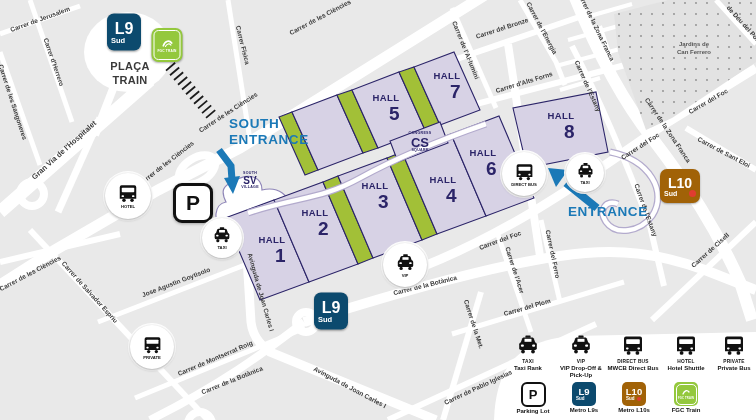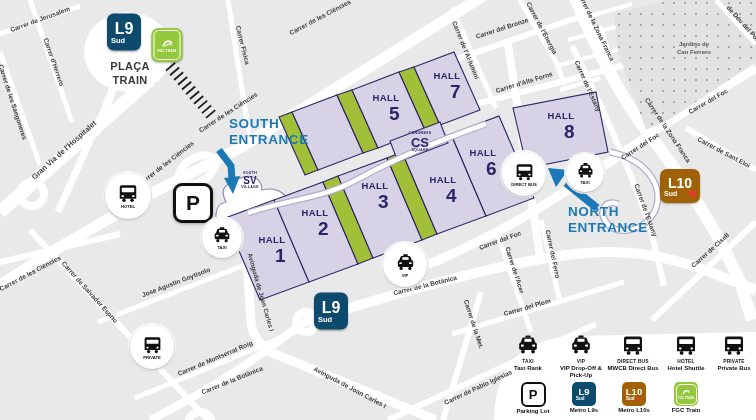--- a/index.html
+++ b/index.html
@@ -273,21 +273,20 @@
     <span class="s">SOUTH</span>
     <span class="m">SV</span>
     <span class="s">VILLAGE</span>
   </div>
 
   <div class="ent" style="left:229px;top:116px">
     <span>SOUTH</span>
     <span>ENTRANCE</span>
   </div>
   <div class="ent" style="left:568px;top:204px">
-    <span>NORTH</span>
     <span>ENTRANCE</span>
   </div>
 
   <div class="poi" style="left:128px;top:196px;width:46px;height:46px">
     <svg width="22" height="22">
         <use href="#sym-bus"></use>
       </svg>
     <span class="lb">HOTEL</span>
   </div>
   <div class="pbox" style="left:193px;top:203px;width:34px;height:34px;font-size:21px">

